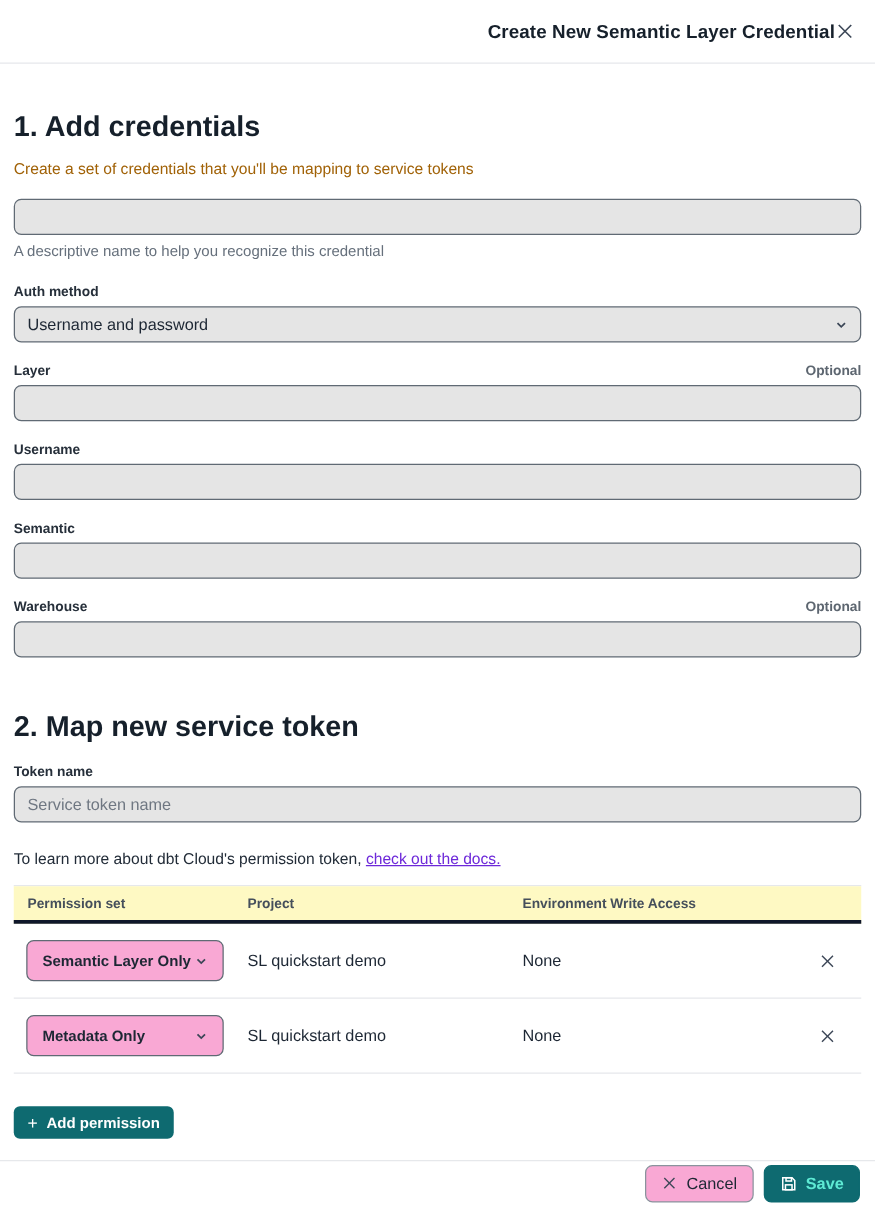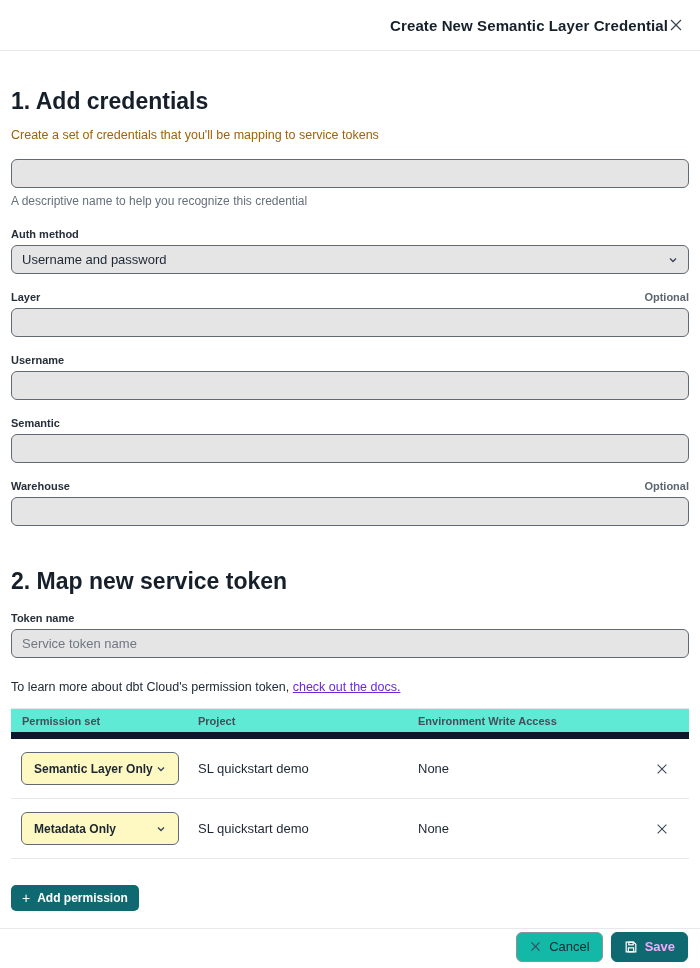--- a/index.html
+++ b/index.html
@@ -72,37 +72,37 @@
   .section-2 { margin-top: 42px; }
 
   .docs-line { font-size: 12.5px; color: #222c38; margin-top: 22px; }
   .docs-link { color: #6d28d9; text-decoration: underline; cursor: pointer; }
 
   
   .perm-table { margin-top: 14px; border-top: 1px solid #e6e8eb; }
   .perm-header {
     display: grid;
     grid-template-columns: 176px 220px 1fr 36px;
-    background: #5eead4;
-    border-bottom: 7px solid #0f172a;
+    background: #fef9c3;
+    border-bottom: 3px solid #0f172a;
     height: 30px;
     align-items: center;
   }
   .perm-header .cell { font-size: 11px; font-weight: bold; color: #454f5b; padding-left: 11px; }
   .perm-row {
     display: grid;
     grid-template-columns: 176px 220px 1fr 36px;
     align-items: center;
     border-bottom: 1px solid #e6e8eb;
     height: 60px;
   }
   .perm-row .cell { padding-left: 11px; font-size: 13px; color: #1d2734; }
   .row-select {
     height: 33px; width: 158px;
-    border: 1px solid #606a74; border-radius: 6px; background: #fef9c3;
+    border: 1px solid #606a74; border-radius: 6px; background: #f9a8d4;
     display: flex; align-items: center; justify-content: space-between;
     padding: 0 12px; cursor: pointer;
   }
   .row-select .sel-label { font-size: 12px; font-weight: bold; color: #1d2734; }
   .remove-btn { background: none; border: none; cursor: pointer; padding: 2px; display: flex; }
   .remove-btn .icon-x { width: 14px; height: 14px; }
 
   .add-permission-btn {
     margin-top: 26px;
     display: inline-flex; align-items: center; gap: 7px;
@@ -122,23 +122,23 @@
     border-top: 1px solid #e6e8eb;
     display: flex; align-items: center; justify-content: flex-end;
     gap: 8px; padding: 0 12px 4px 12px;
   }
   .btn {
     display: inline-flex; align-items: center; gap: 7px;
     height: 30px; padding: 0 12px;
     border-radius: 6px; font-family: "Liberation Sans", sans-serif;
     font-size: 13px; cursor: pointer;
   }
-  .btn-cancel { background: #14b8a6; border: 1px solid #8a939d; color: #1d2734; }
+  .btn-cancel { background: #f9a8d4; border: 1px solid #8a939d; color: #1d2734; }
   .btn-cancel .icon-x { width: 13px; height: 13px; }
-  .btn-save { background: #0e6a70; border: 1px solid #0e6a70; color: #f0abfc; font-weight: bold; }
+  .btn-save { background: #0e6a70; border: 1px solid #0e6a70; color: #5eead4; font-weight: bold; }
   .save-icon { width: 14px; height: 14px; stroke: #fff; stroke-width: 1.4; fill: none; }
 </style>
 </head>
 <body>
 
 <div class="modal-header">
   <div class="modal-title">Create New Semantic Layer Credential</div>
   <svg class="icon-x" viewBox="0 0 16 16">
     <line x1="3" y1="3" x2="13" y2="13"></line>
       <line x1="13" y1="3" x2="3" y2="13"></line>

